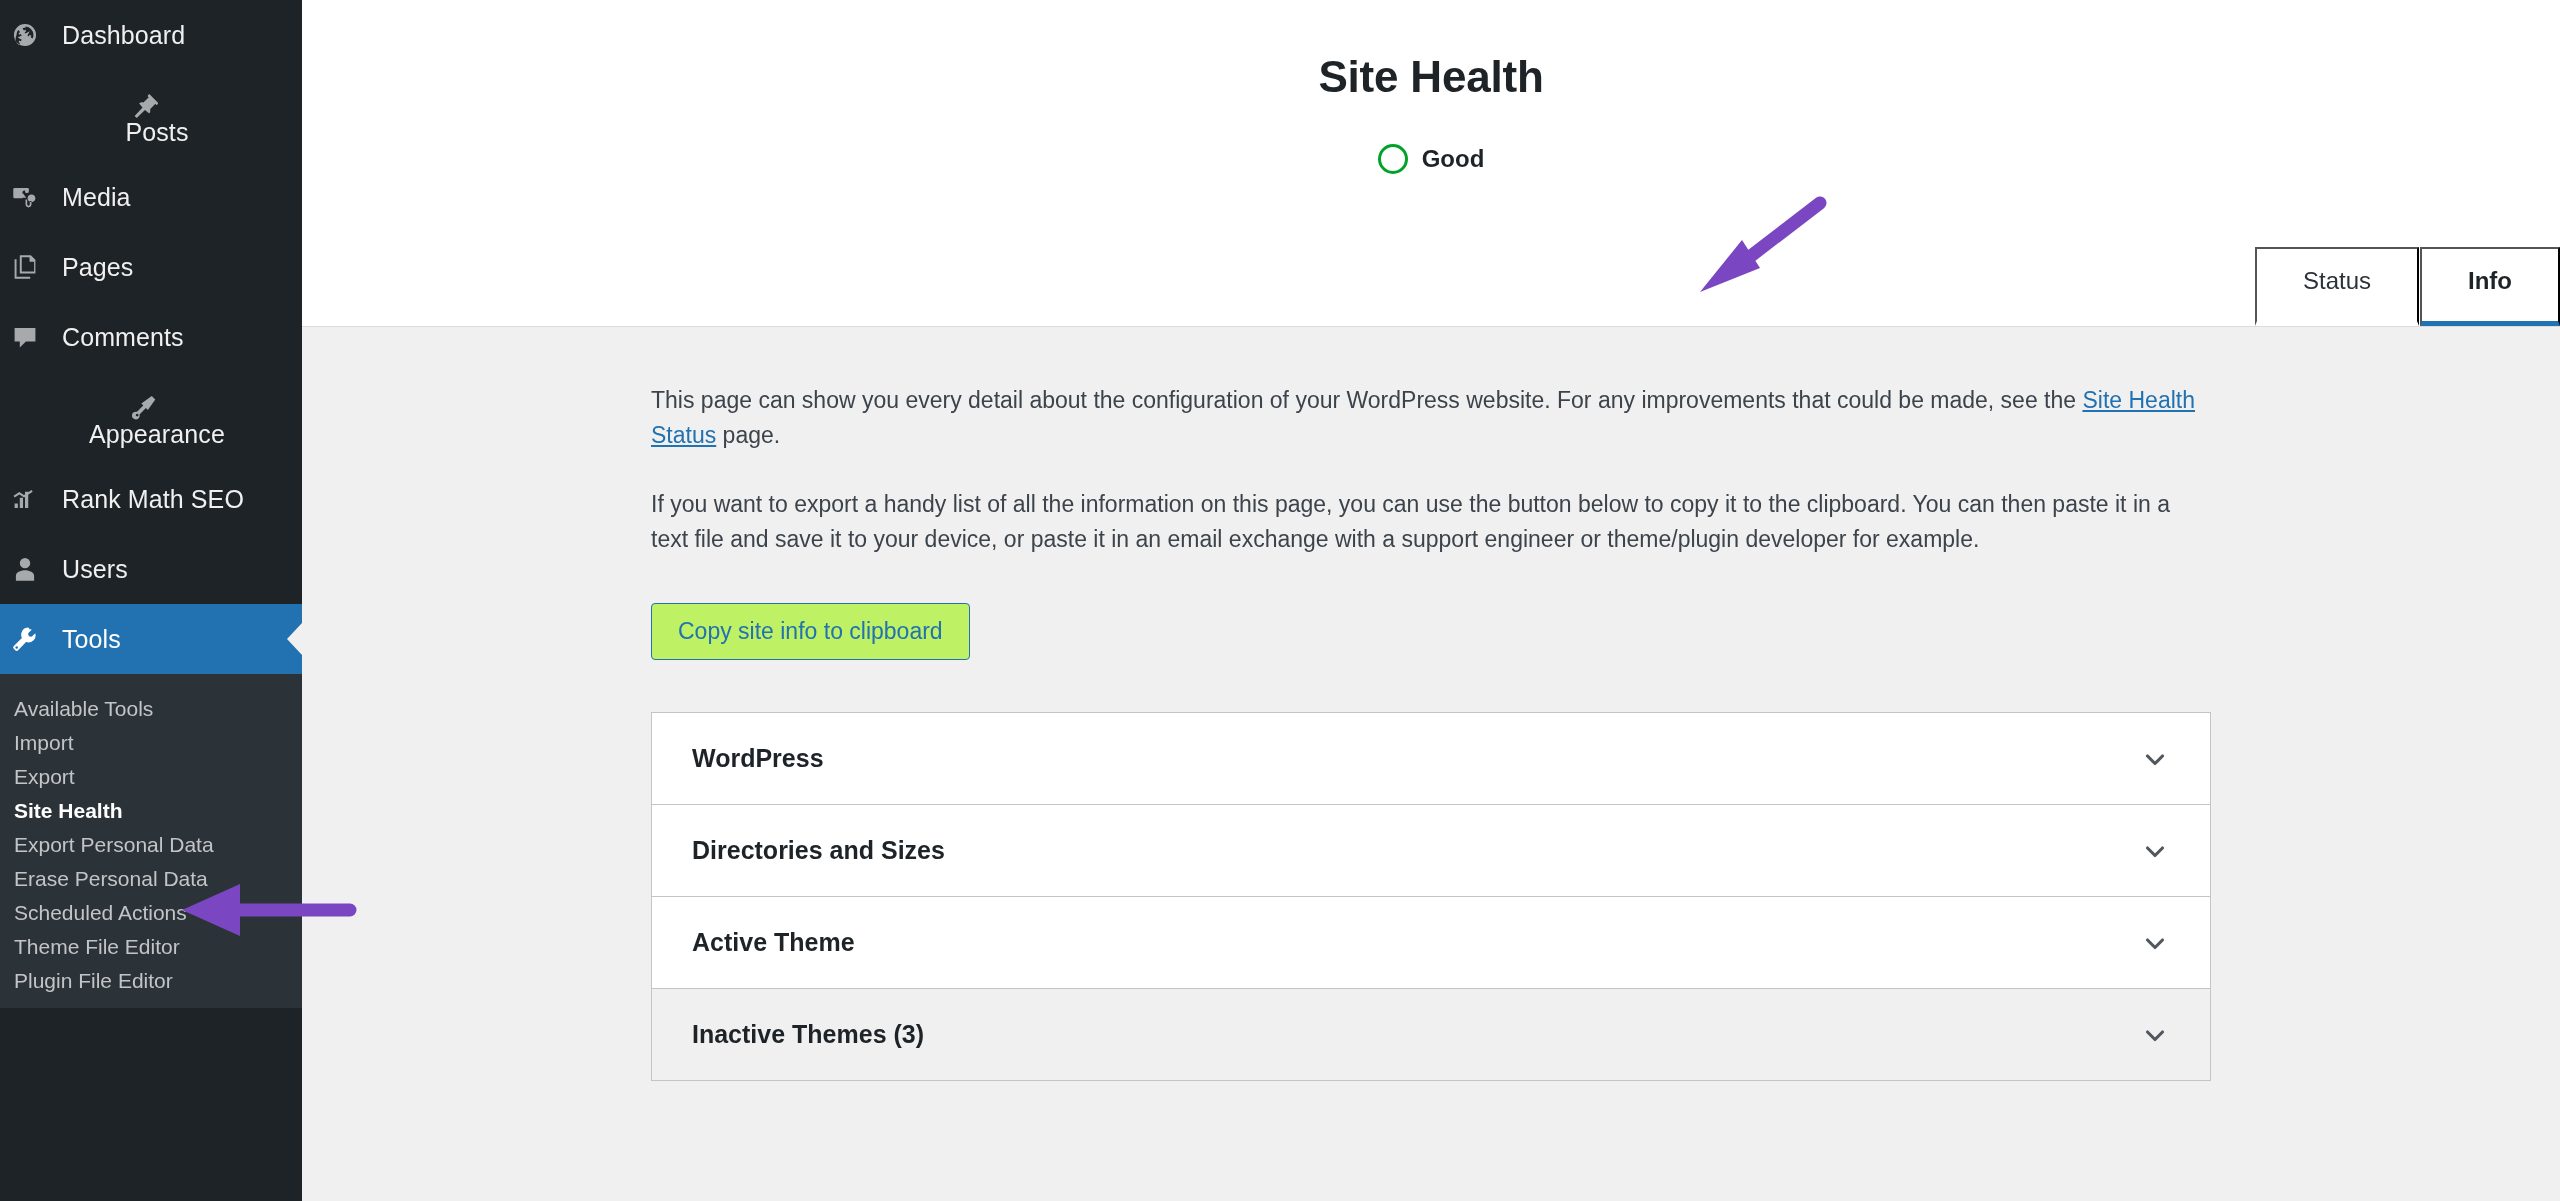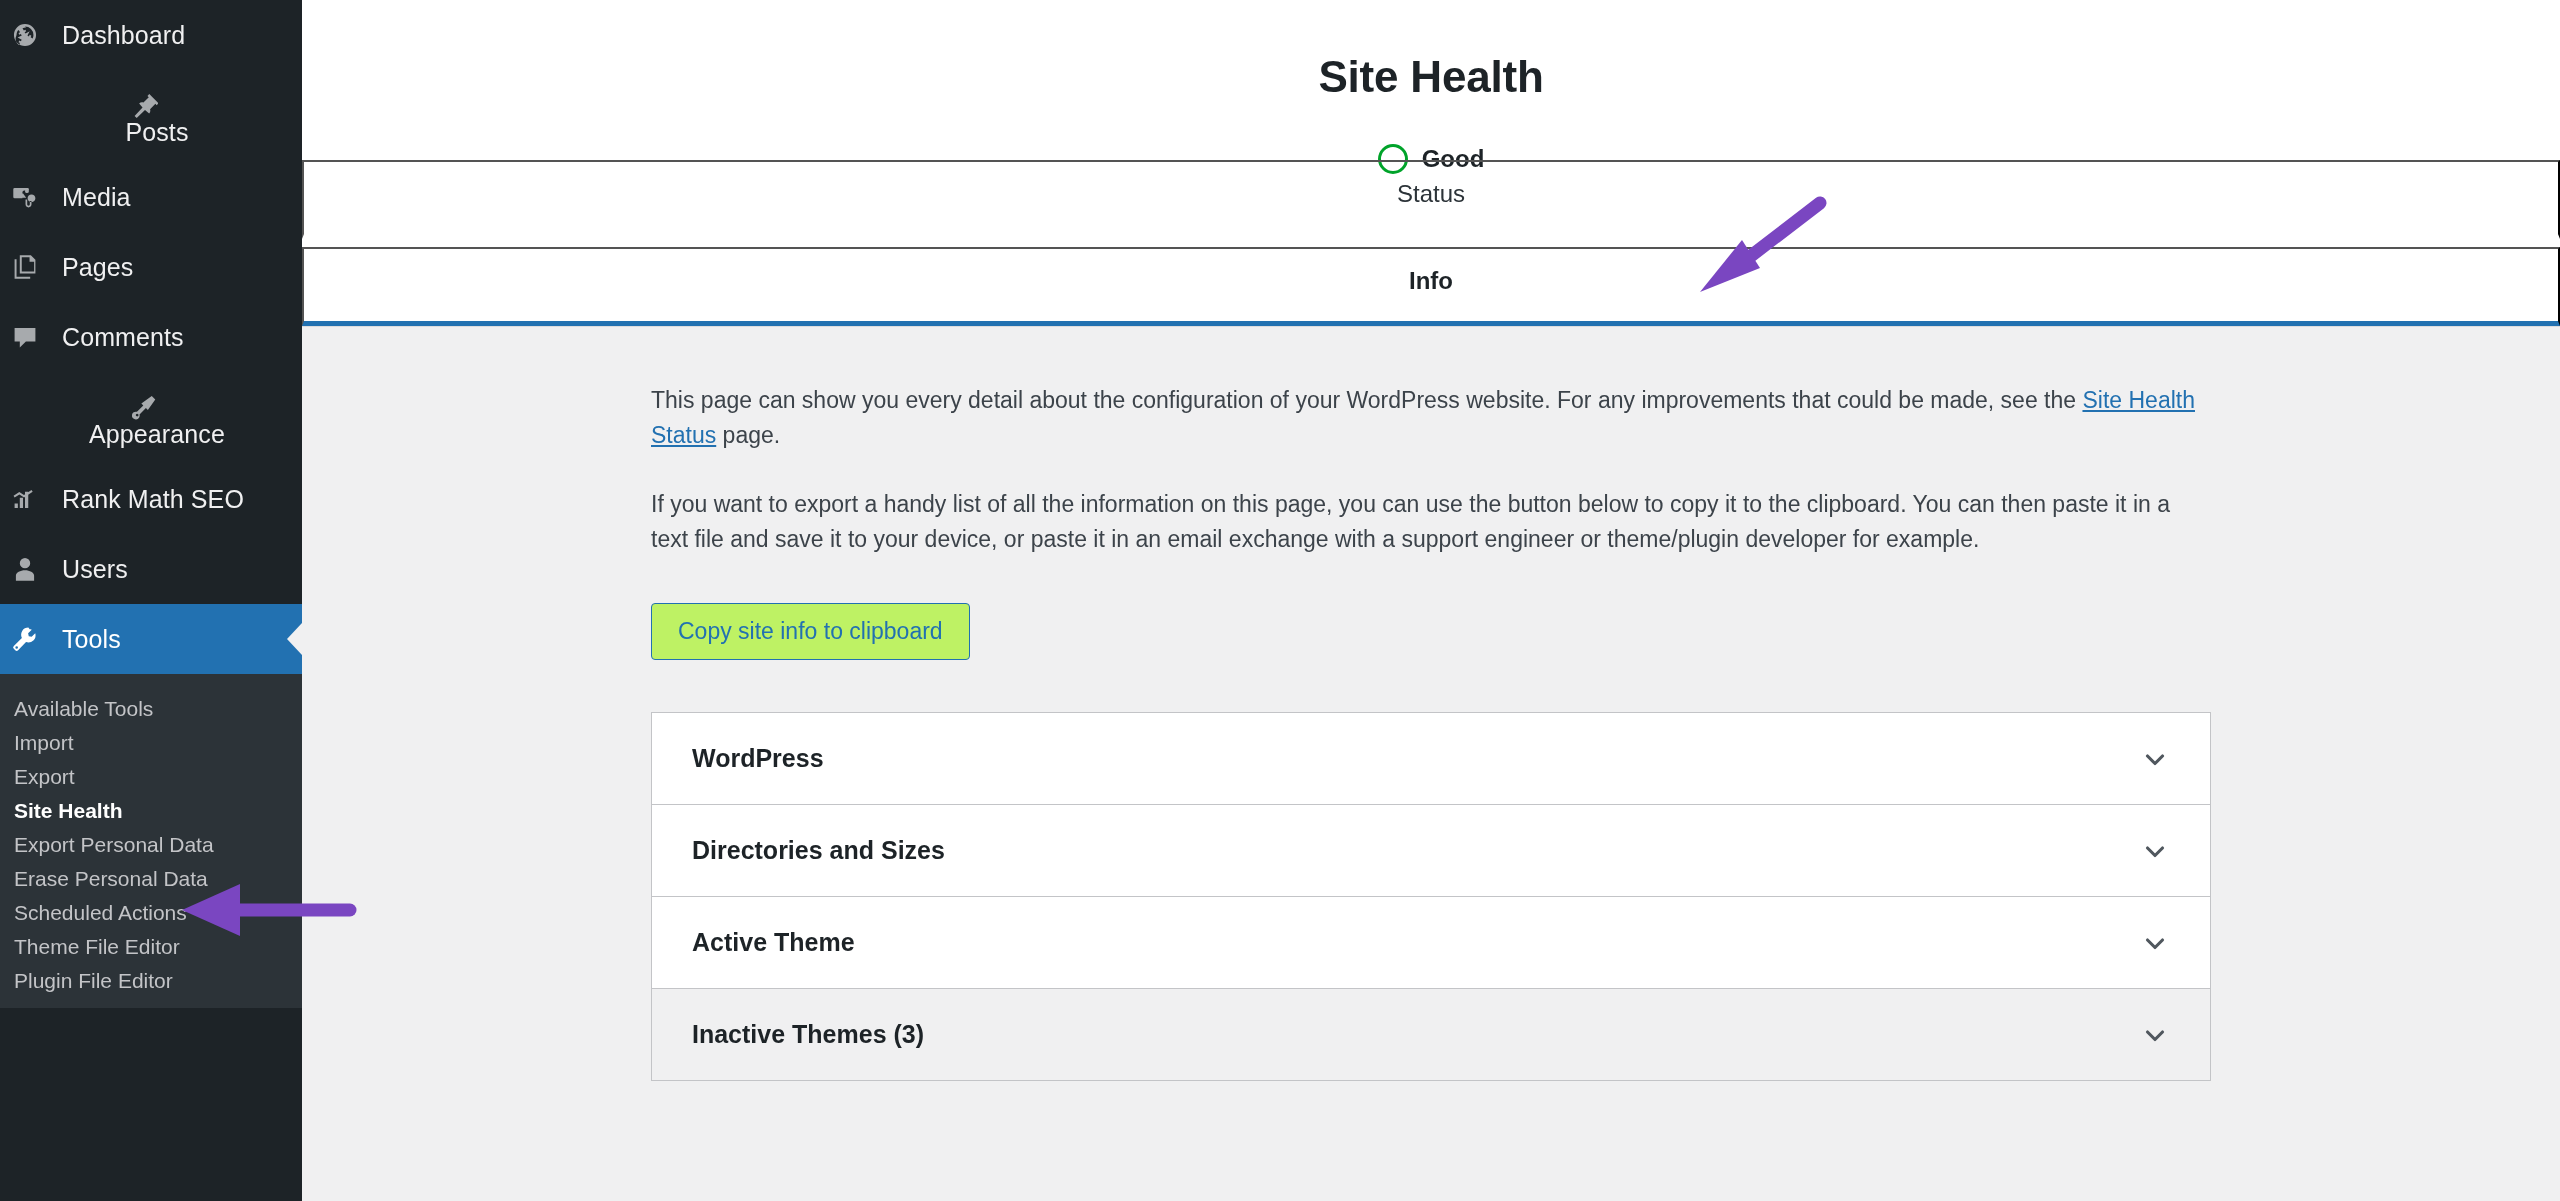--- a/index.html
+++ b/index.html
@@ -138,22 +138,21 @@
     display: block;
   }
 
   .health-tabs {
     position: absolute;
     left: 0;
     right: 0;
     bottom: 0;
     display: flex;
     justify-content: flex-end;
-    gap: 8px;
-    flex-direction: column;
+    gap: 1px;
   }
   .tab {
     font-size: 24px;
     color: #2c3338;
     padding: 18px 46px 26px 46px;
     cursor: pointer;
     border-bottom: 5px solid transparent;
     background: none;
     font-family: inherit;
   }

